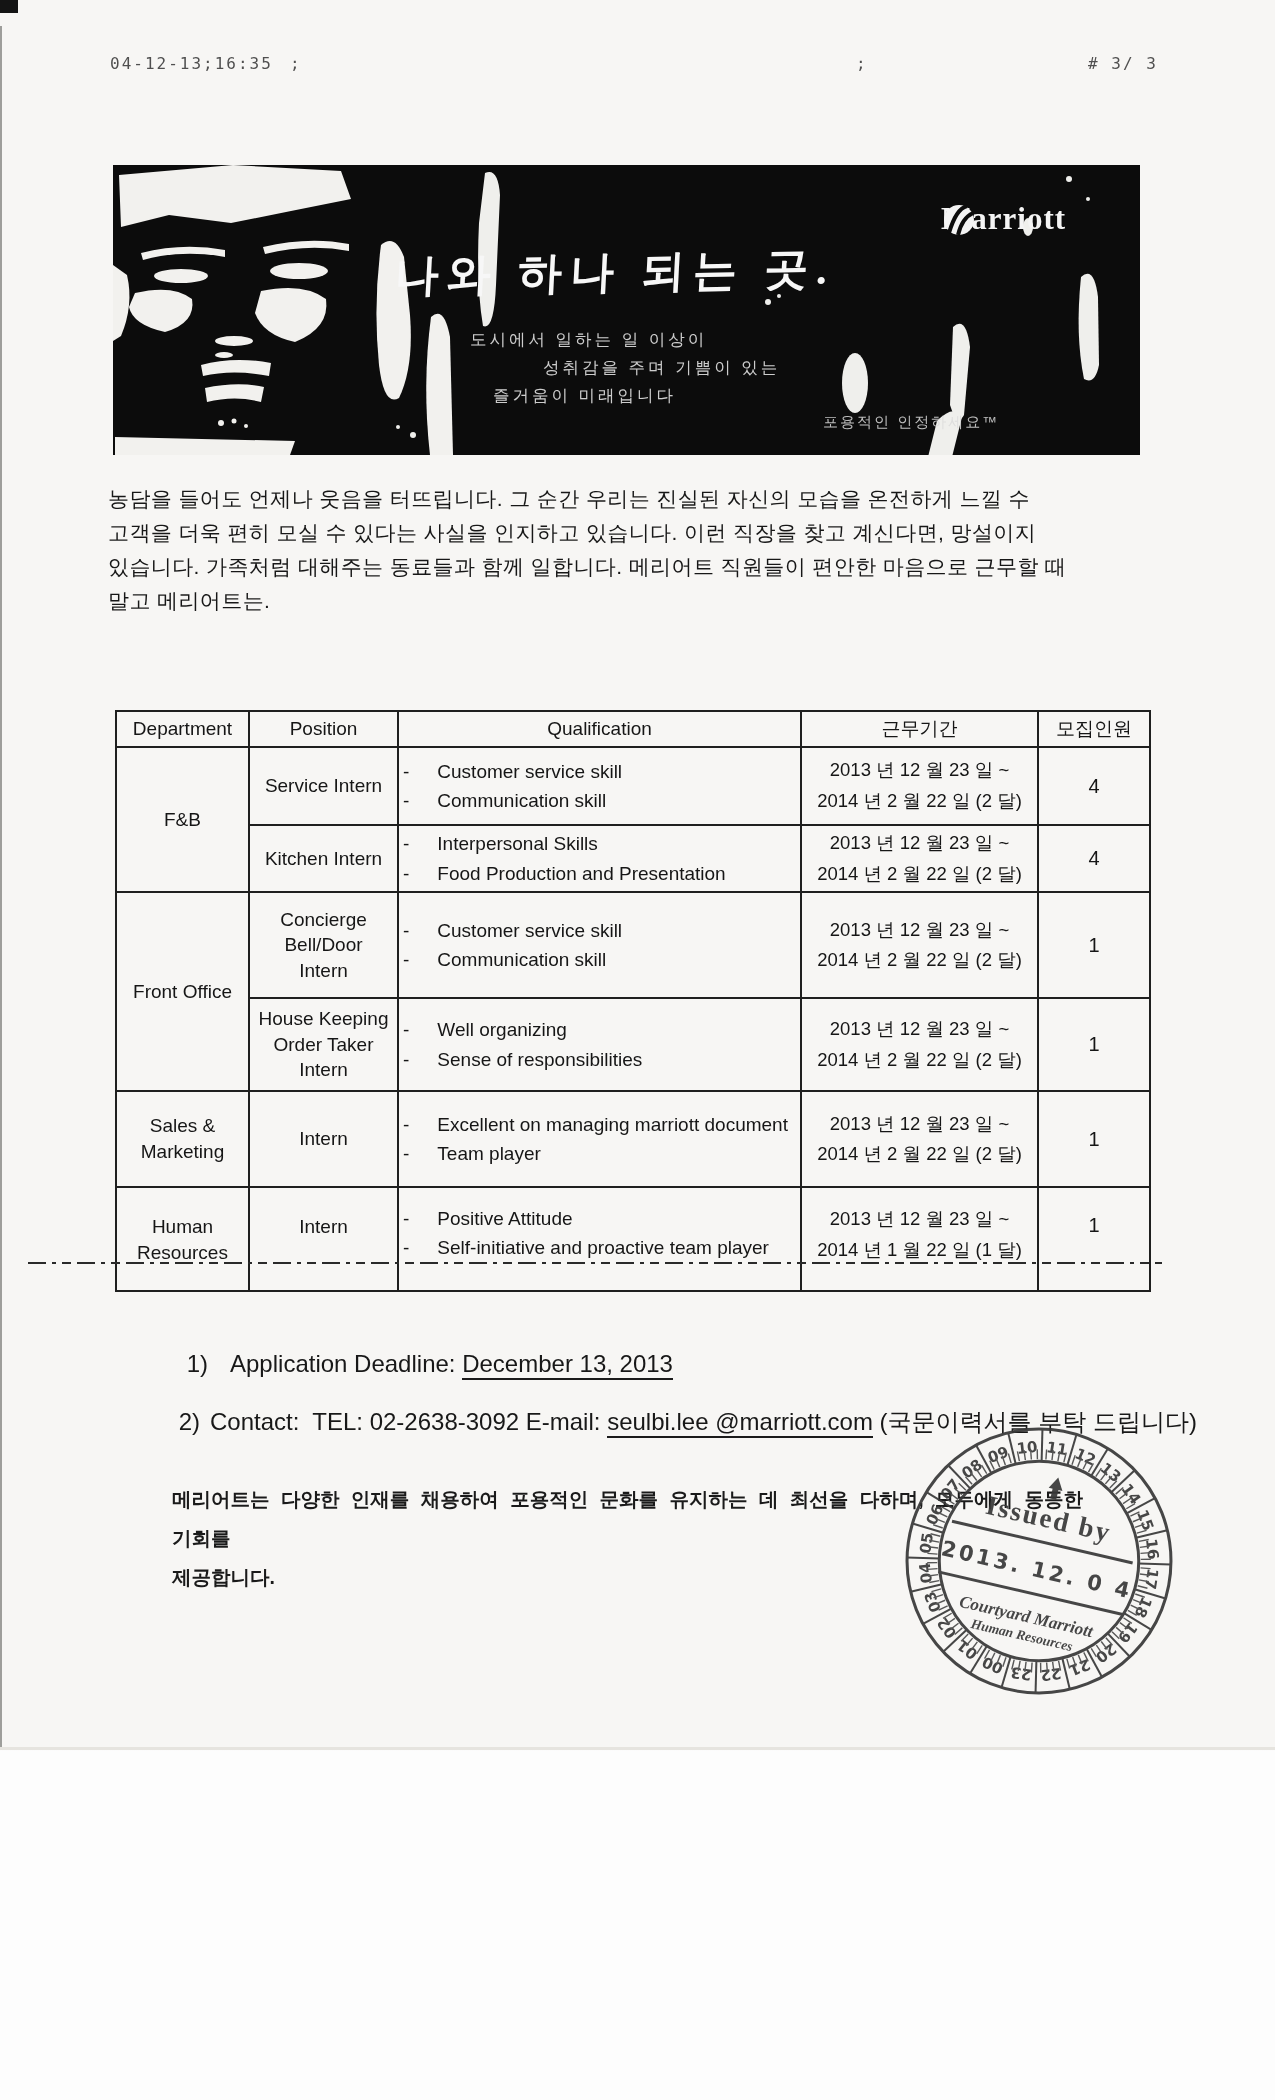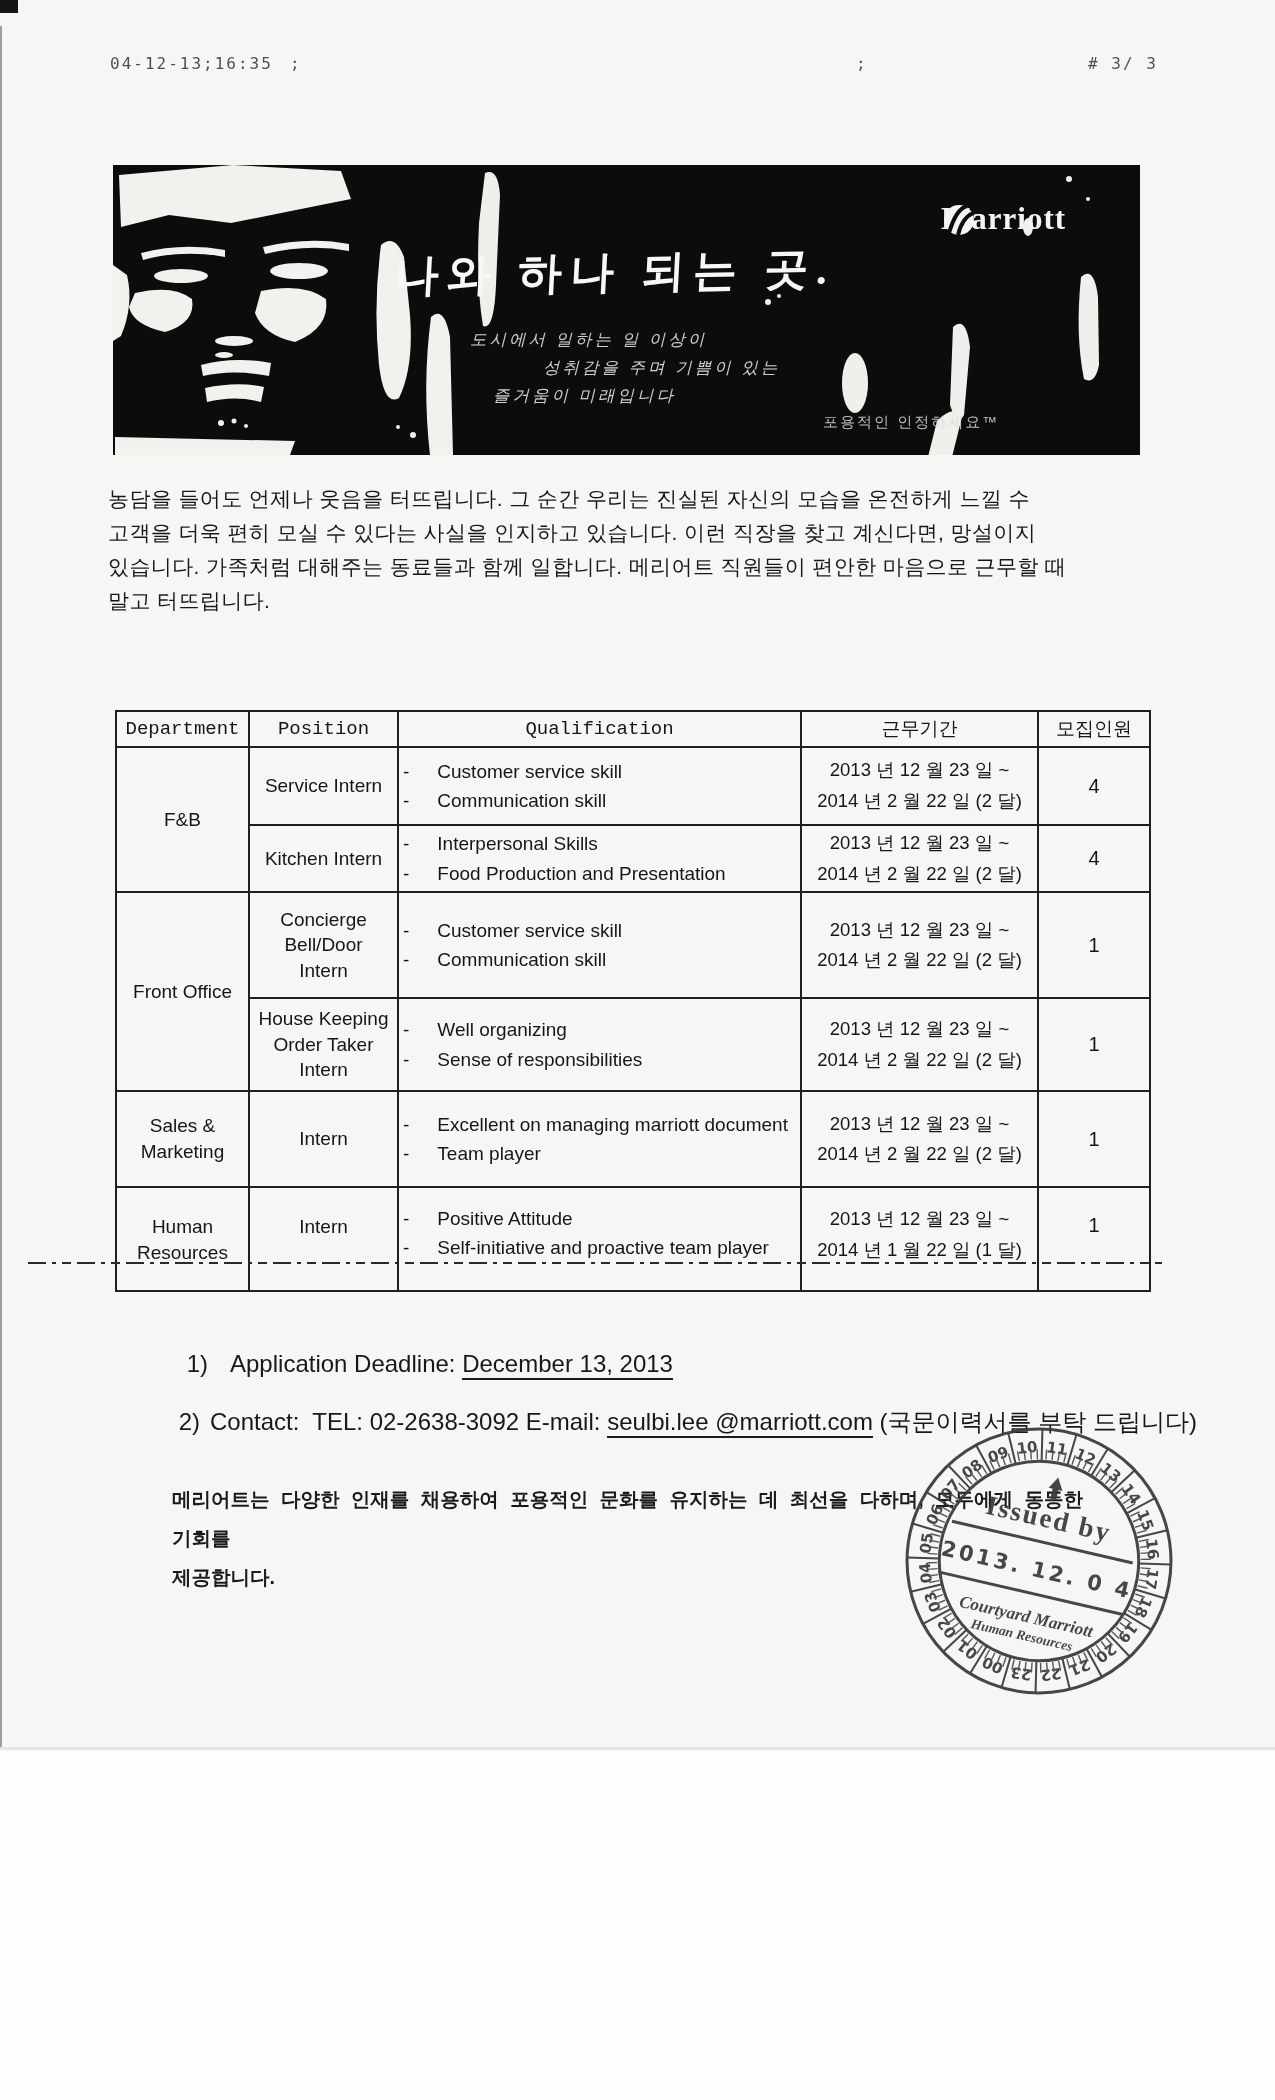--- a/index.html
+++ b/index.html
@@ -15,34 +15,34 @@
   .corner-mark{left:0;top:0;width:18px;height:13px;background:#141414;}
   .edge-line{left:0;top:26px;width:2px;height:1724px;background:#6f6e6c;opacity:.65;}
   .band-edge{left:0;top:1747px;width:1275px;height:3px;background:#e6e4df;}
 
   
   .banner{left:113px;top:165px;width:1027px;height:290px;background:#0c0c0c;overflow:hidden;}
   .banner svg{position:absolute;left:0;top:0;}
   .headline{position:absolute;left:282px;top:78px;font-size:44px;font-weight:bold;color:#f7f7f7;
             letter-spacing:8px;transform:skewX(-4deg) rotate(-1deg);font-family:"Liberation Serif",serif;white-space:nowrap;}
   .bodylines{position:absolute;left:357px;top:160px;font-size:16.5px;line-height:28px;color:#e8e8e8;
-             letter-spacing:3px;opacity:.88;white-space:nowrap;font-style:italic;}
+             letter-spacing:3px;opacity:.88;white-space:nowrap;}
   .bodylines .l2{margin-left:73px;} .bodylines .l3{margin-left:23px;}
   .tagline{position:absolute;left:710px;top:248px;font-size:15px;color:#dcdcdc;letter-spacing:2px;opacity:.85;white-space:nowrap;}
   .logo{position:absolute;left:828px;top:36px;display:flex;align-items:center;gap:9px;}
   .logo .word{font-family:"Liberation Serif",serif;font-weight:bold;font-size:31px;color:#f4f4f4;letter-spacing:1px;}
 
   
   .intro{left:108px;top:482px;width:1085px;font-size:21px;line-height:34px;color:#171717;letter-spacing:.4px;}
 
   
   table.recruit{position:absolute;left:115px;top:710px;width:1034px;border-collapse:collapse;table-layout:fixed;
                 font-size:19px;color:#161616;}
   table.recruit th,table.recruit td{border:2px solid #1f1f1f;vertical-align:middle;padding:2px 4px;}
-  table.recruit thead tr{height:36px;font-family:Liberation Mono, monospace;}
+  table.recruit thead tr{height:36px;}
   table.recruit th{font-weight:normal;font-size:19px;text-align:center;}
   td.dept,td.pos{text-align:center;white-space:pre-line;line-height:1.35;}
   td.qual{padding-left:38px;}
   td.qual ul{list-style:none;margin:0;padding:0;}
   td.qual li{display:flex;gap:28px;line-height:1.55;}
   td.qual li .b{flex:0 0 auto;}
   td.period{text-align:center;white-space:pre-line;font-size:18.5px;line-height:1.65;}
   td.count{text-align:center;font-size:20px;}
   tr.r1{height:78px;} tr.r2{height:62px;} tr.r3{height:106px;} tr.r4{height:93px;}
   tr.r5{height:96px;} tr.r6{height:104px;}
@@ -141,21 +141,21 @@
       <div class="l3">즐거움이 미래입니다</div>
     </div>
     <div class="tagline">포용적인 인정하세요™</div>
   </div>
 
   <div class="abs intro">
 
       <div>농담을 들어도 언제나 웃음을 터뜨립니다.  그 순간 우리는 진실된 자신의 모습을 온전하게 느낄 수</div>
       <div>고객을 더욱 편히 모실 수 있다는 사실을 인지하고 있습니다. 이런 직장을 찾고 계신다면, 망설이지</div>
       <div>있습니다.  가족처럼 대해주는 동료들과 함께 일합니다. 메리어트 직원들이 편안한 마음으로 근무할 때</div>
-      <div>말고 터뜨립니다.</div>
+      <div>말고 메리어트는.</div>
     </div>
 
   <table class="recruit">
     <colgroup>
         <col style="width:133px">
         <col style="width:149px">
         <col style="width:403px">
         <col style="width:237px">
         <col style="width:112px">
       </colgroup>

